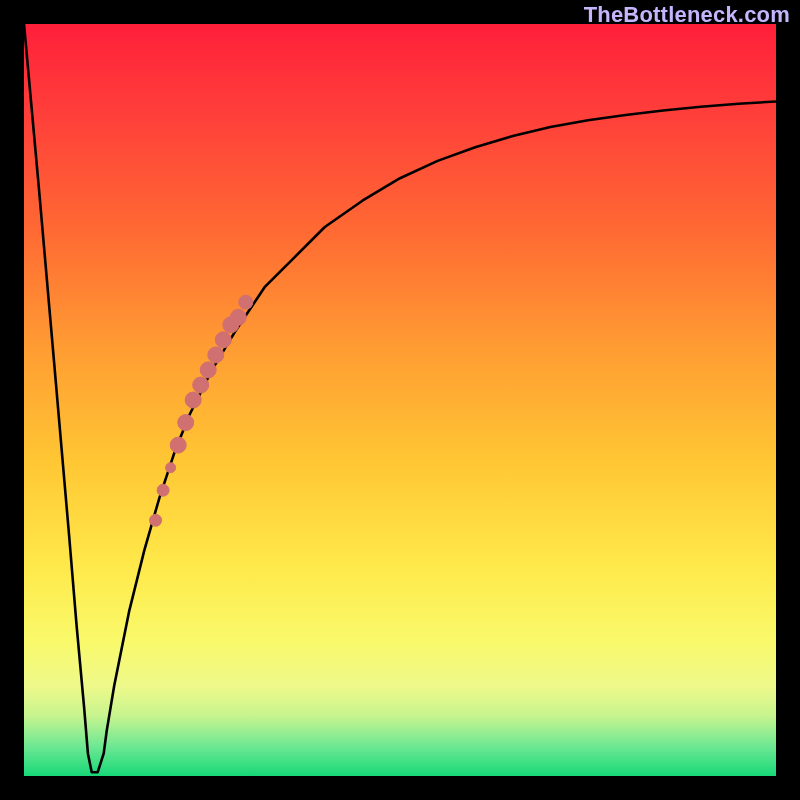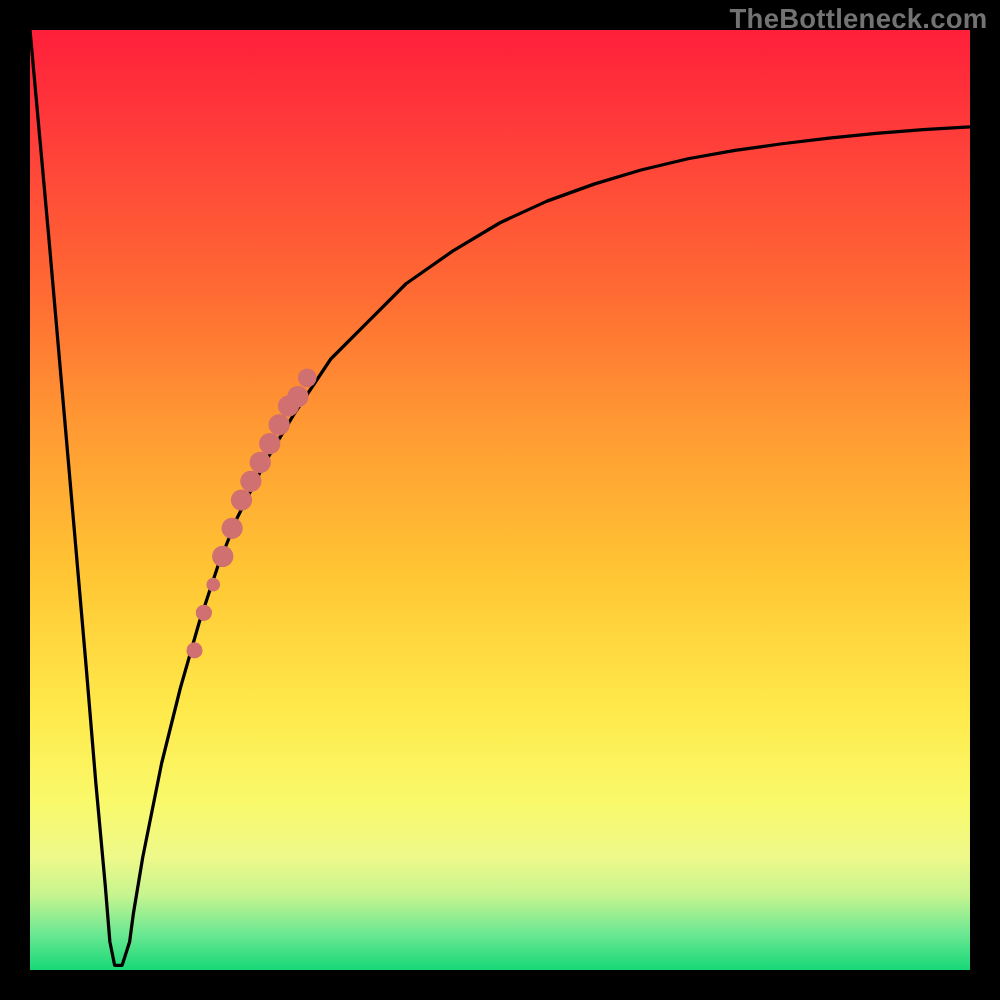--- a/index.html
+++ b/index.html
@@ -16,21 +16,21 @@
     height: 800px;
     background: #000;
   }
   .watermark {
     position: absolute;
     top: 2px;
     right: 10px;
     font-family: Arial, Helvetica, sans-serif;
     font-size: 22px;
     font-weight: 600;
-    color: #737373;
+    color: #c4b5fd;
     letter-spacing: 0.2px;
     z-index: 10;
   }
   .plot {
     position: absolute;
     left: 24px;
     top: 24px;
     width: 752px;
     height: 752px;
     overflow: hidden;

